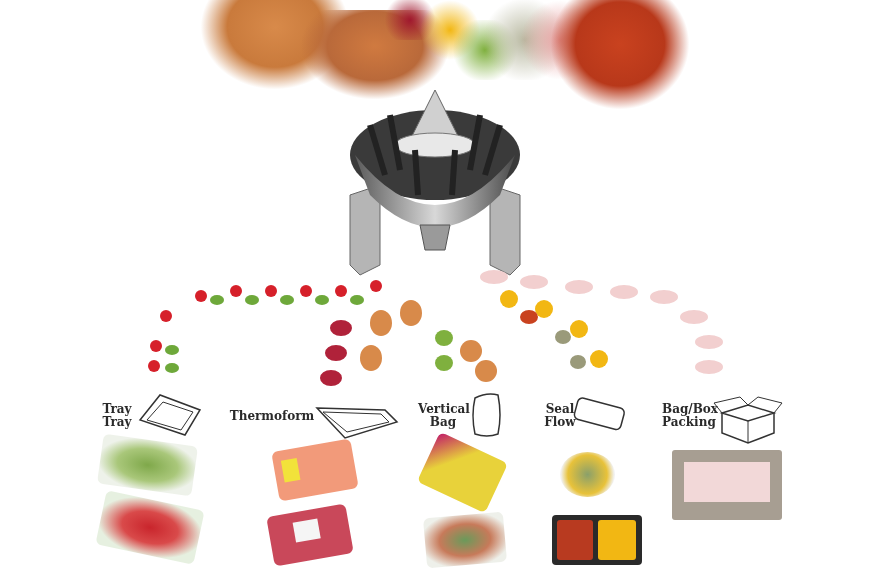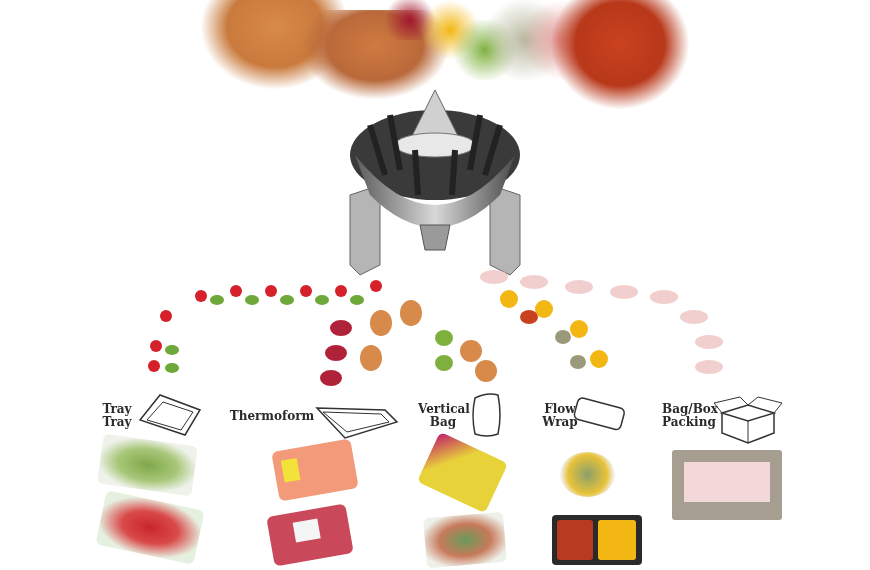--- a/index.html
+++ b/index.html
@@ -128,22 +128,22 @@
   <div>Vertical</div>
   <div>Bag</div>
 </div>
 <div class="abs" style="left:470px;top:390px;width:35px;height:50px;">
   <svg width="35" height="50">
       <path d="M5,8 Q17,2 28,5 Q32,25 28,44 Q17,48 5,44 Q1,25 5,8Z" fill="none" stroke="#333" stroke-width="1.5"></path>
     </svg>
 </div>
 
 <div class="label" style="left:540px;top:403px;width:40px;">
+  <div>Seal</div>
   <div>Flow</div>
-  <div>Wrap</div>
 </div>
 <div class="abs" style="left:570px;top:395px;width:60px;height:40px;">
   <svg width="60" height="40">
       <rect x="5" y="8" width="48" height="22" rx="5" transform="rotate(15 30 20)" fill="none" stroke="#333" stroke-width="1.5"></rect>
     </svg>
 </div>
 
 <div class="label" style="left:662px;top:403px;width:52px;">
   <div>Bag/Box</div>
   <div>Packing</div>

